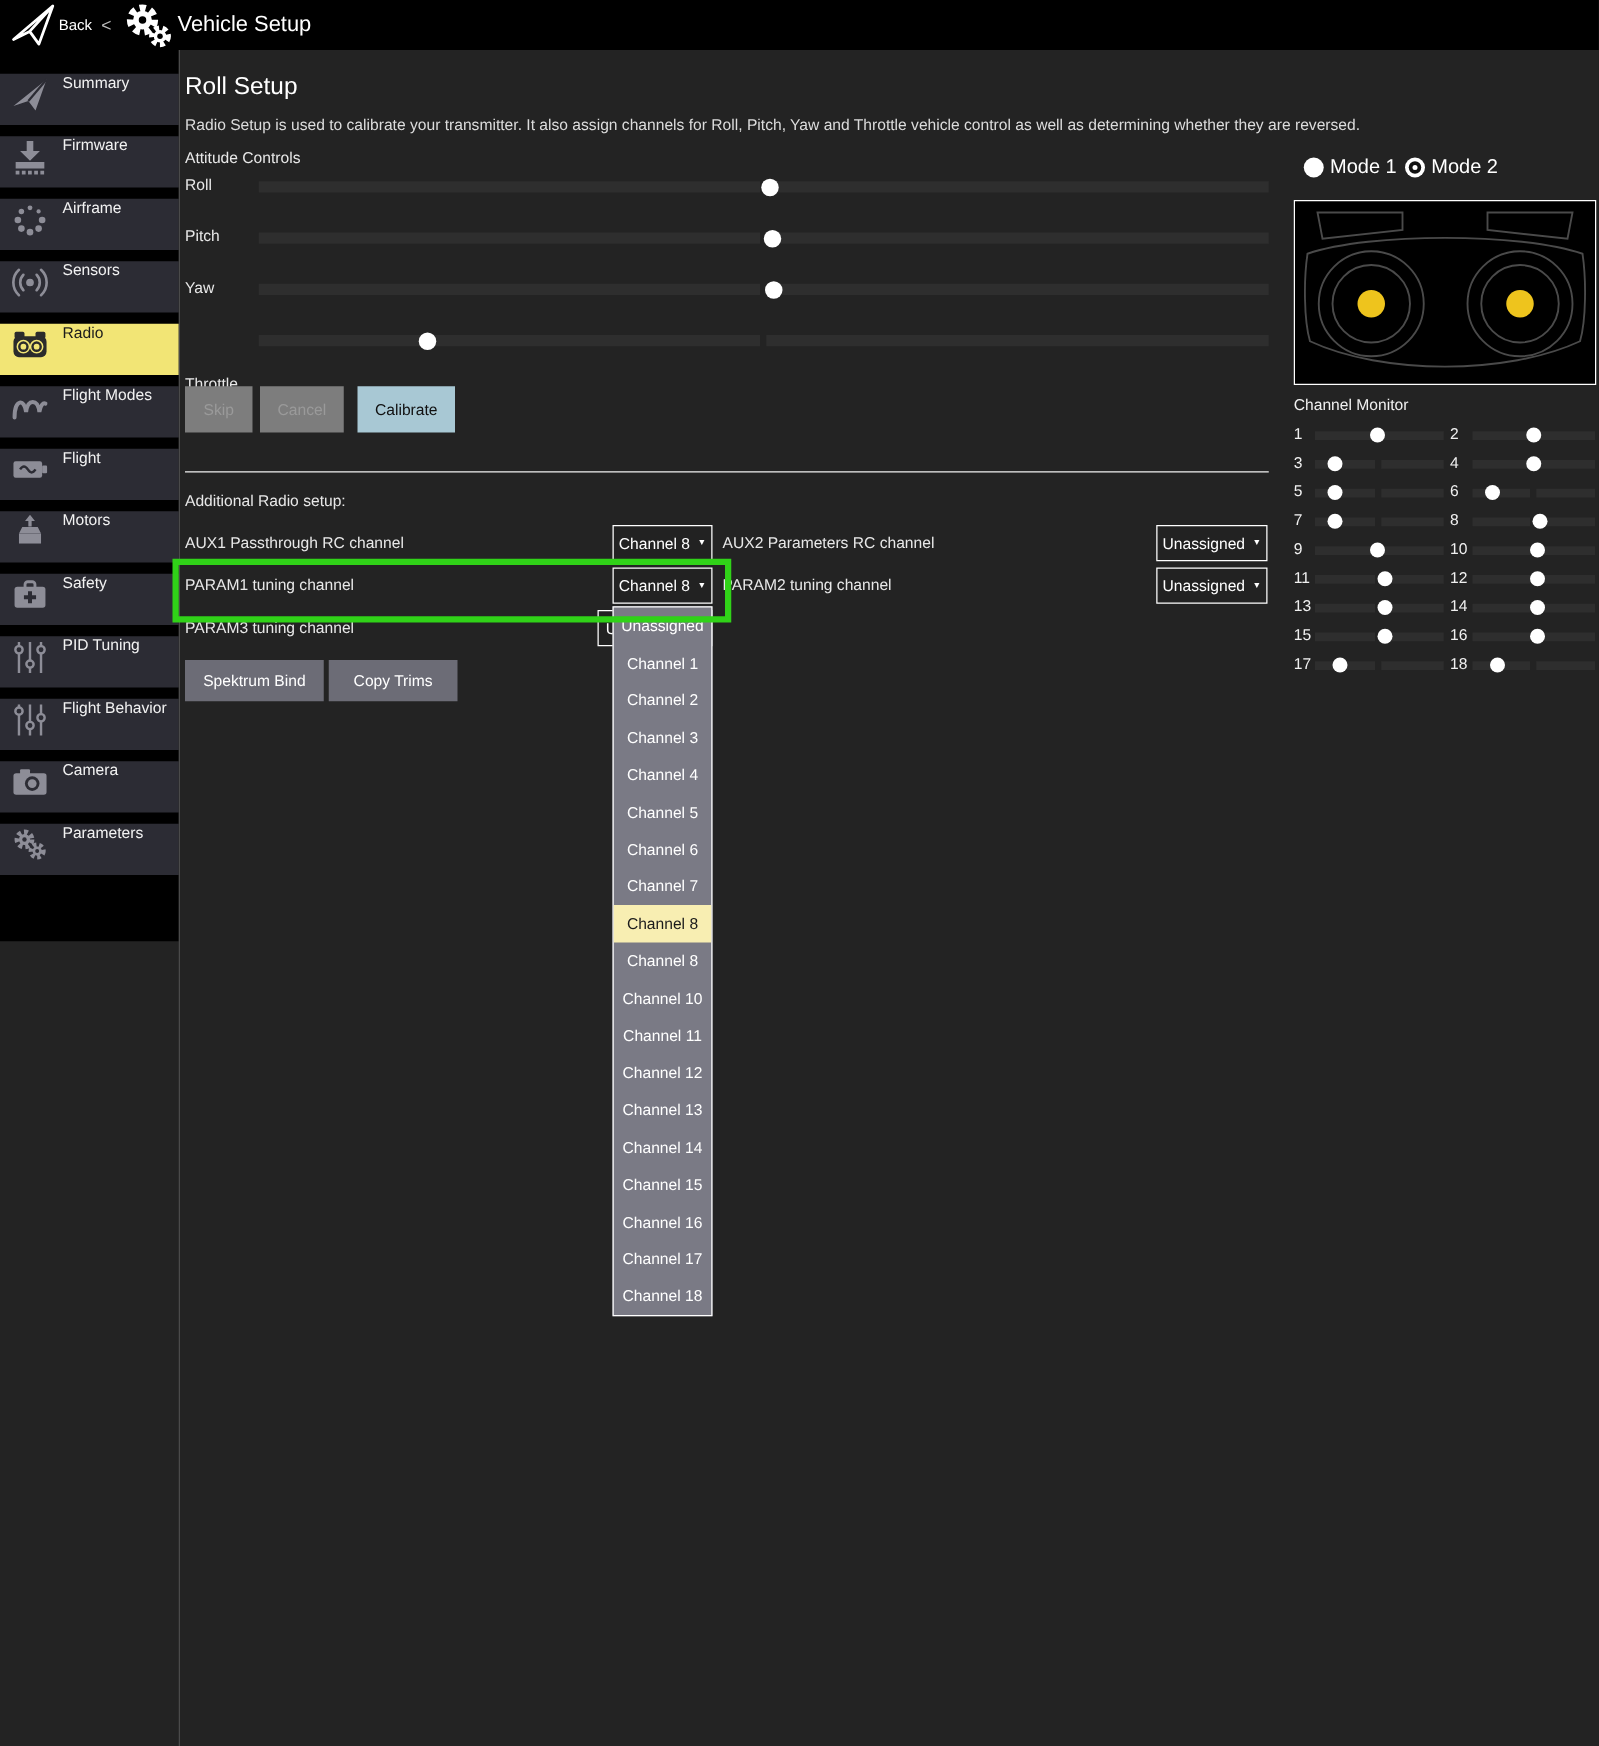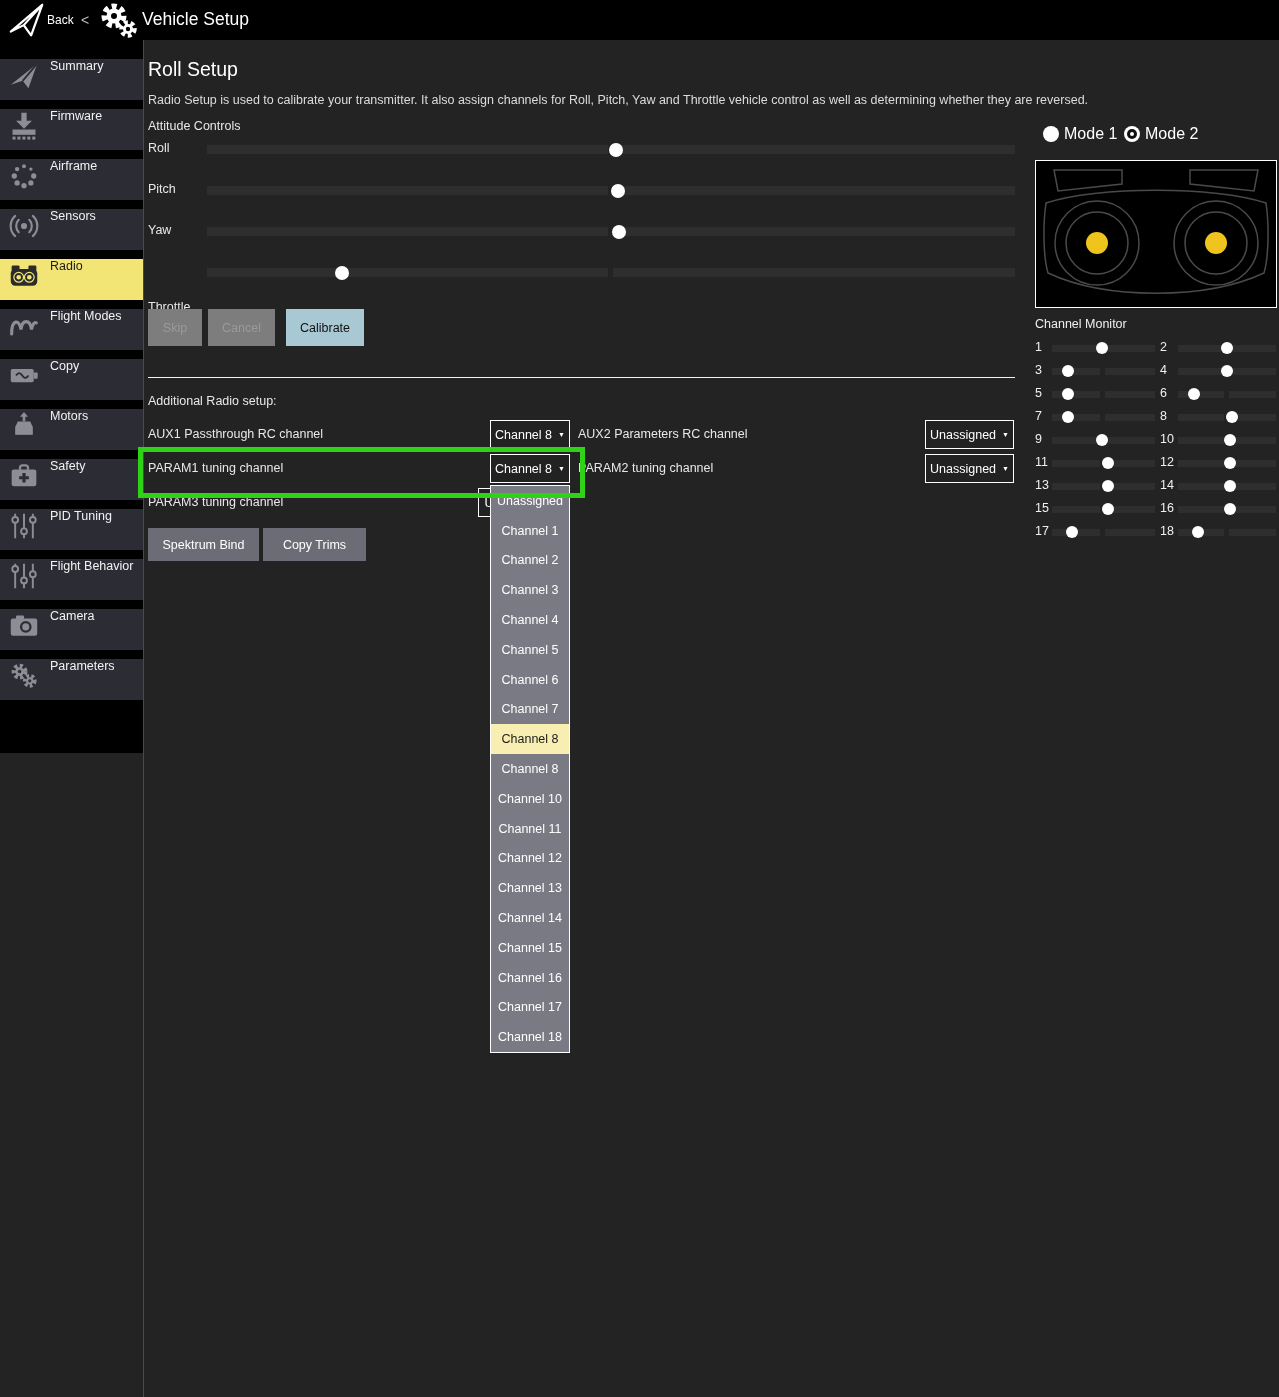--- a/index.html
+++ b/index.html
@@ -164,21 +164,21 @@
       <span class="slabel">Flight Modes</span>
     </div>
     <div class="side-item">
       <span class="sicon">
         <svg viewBox="0 0 34 34">
           <rect x="2" y="9" width="26" height="15" rx="2" fill="currentColor"></rect>
           <rect x="28" y="13" width="4.5" height="7" rx="1" fill="currentColor"></rect>
           <path d="M8 16.5 q3.5 -5.5 7 0 t7 0" stroke="#2c2c34" stroke-width="2.2" fill="none"></path>
         </svg>
       </span>
-      <span class="slabel">Copy</span>
+      <span class="slabel">Flight</span>
     </div>
     <div class="side-item">
       <span class="sicon">
         <svg viewBox="0 0 34 34">
           <path d="M17 1 l4.5 5.5 h-3 v5 h-3 v-5 h-3 z" fill="currentColor"></path>
           <path d="M10 12 h14 l3 6 h-20 z" fill="currentColor"></path>
           <rect x="7" y="18" width="20" height="9" fill="currentColor"></rect>
         </svg>
       </span>
       <span class="slabel">Motors</span>

